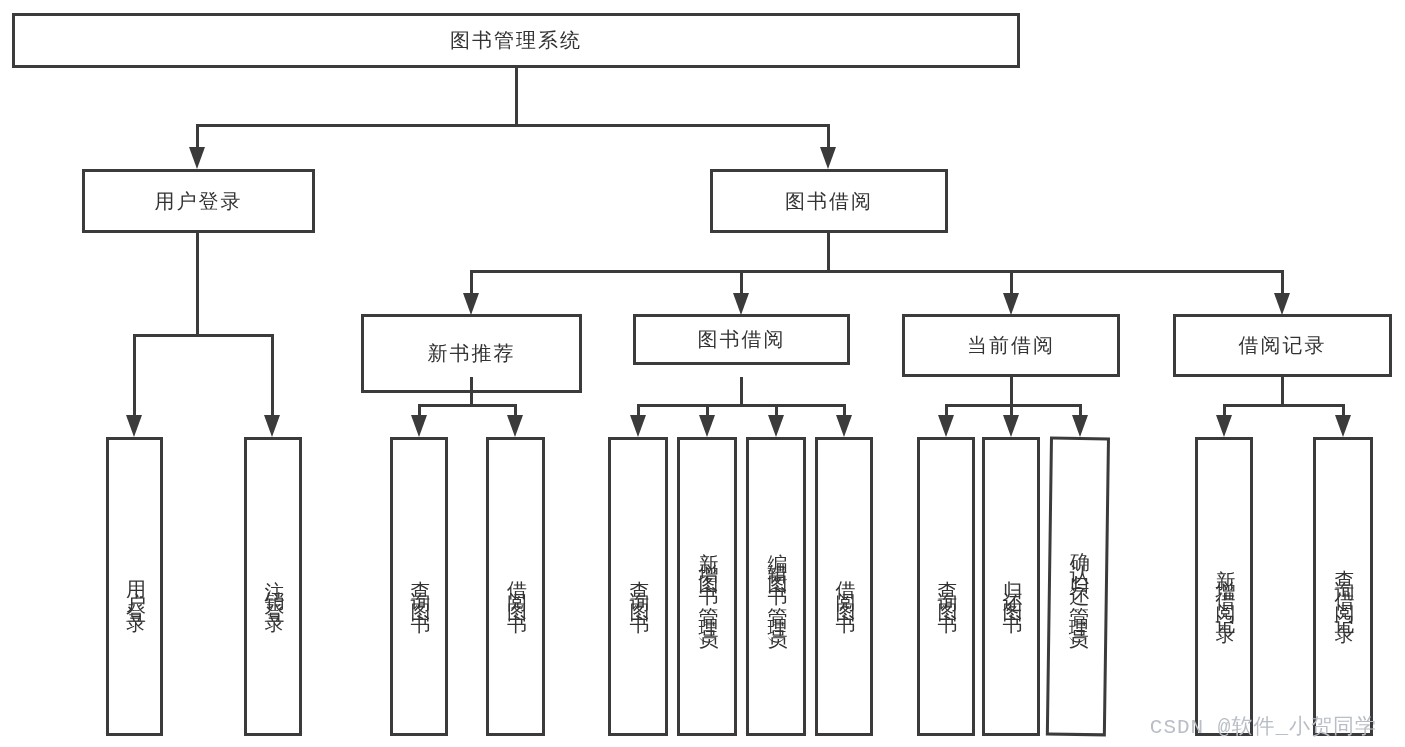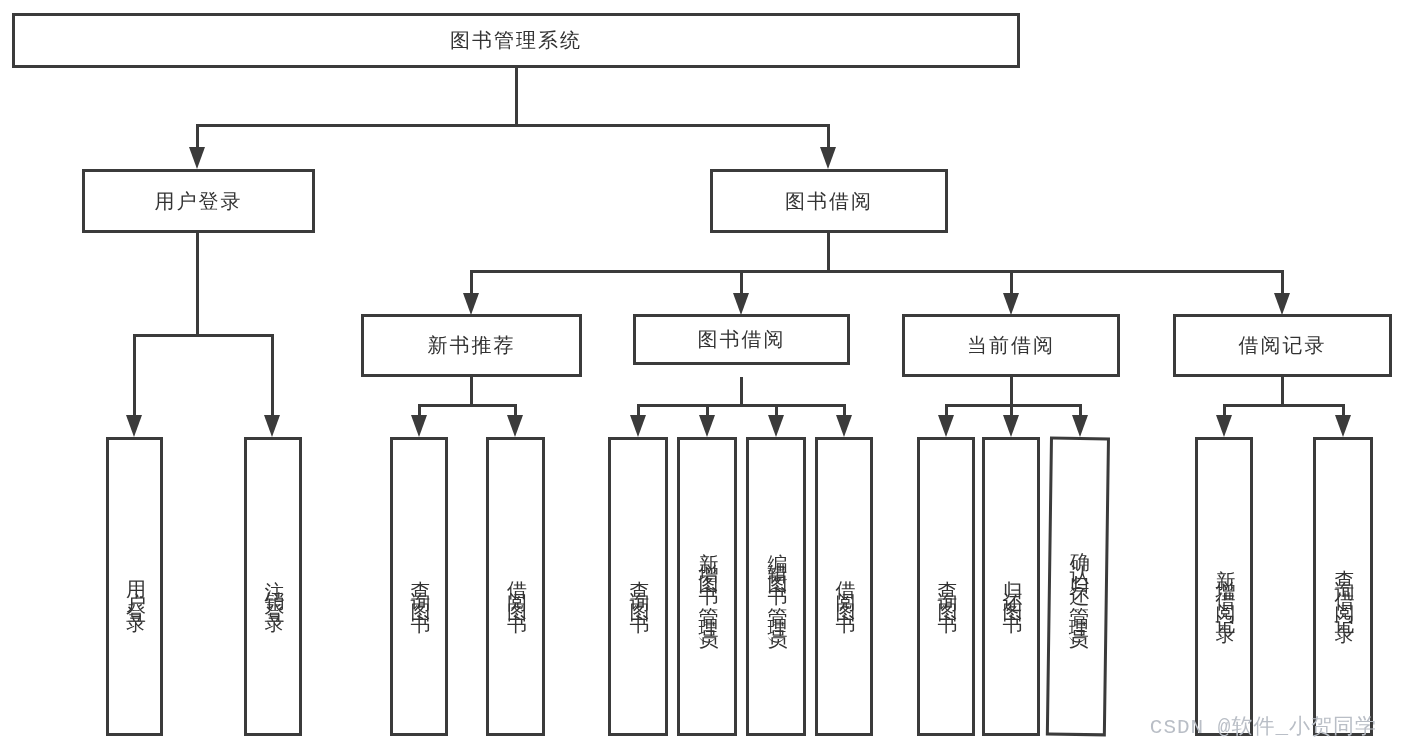--- a/index.html
+++ b/index.html
@@ -81,21 +81,21 @@
   <div class="hline" style="left:470px;top:270px;width:813px;"></div>
   <div class="vline" style="left:470px;top:270px;height:25px;"></div>
   <div class="arrow" style="left:463px;top:293px;"></div>
   <div class="vline" style="left:740px;top:270px;height:25px;"></div>
   <div class="arrow" style="left:733px;top:293px;"></div>
   <div class="vline" style="left:1010px;top:270px;height:25px;"></div>
   <div class="arrow" style="left:1003px;top:293px;"></div>
   <div class="vline" style="left:1281px;top:270px;height:25px;"></div>
   <div class="arrow" style="left:1274px;top:293px;"></div>
 
-  <div class="node" style="left:361px;top:314px;width:221px;height:63px;">新书推荐</div>
+  <div class="node" style="left:361px;top:314px;width:221px;height:79px;">新书推荐</div>
   <div class="node" style="left:633px;top:314px;width:217px;height:51px;">图书借阅</div>
   <div class="node" style="left:902px;top:314px;width:218px;height:63px;">当前借阅</div>
   <div class="node" style="left:1173px;top:314px;width:219px;height:63px;">借阅记录</div>
 
   <div class="vline" style="left:470px;top:377px;height:29px;"></div>
   <div class="hline" style="left:418px;top:404px;width:98px;"></div>
   <div class="vline" style="left:418px;top:404px;height:12px;"></div>
   <div class="arrow" style="left:411px;top:415px;"></div>
   <div class="vline" style="left:514px;top:404px;height:12px;"></div>
   <div class="arrow" style="left:507px;top:415px;"></div>

